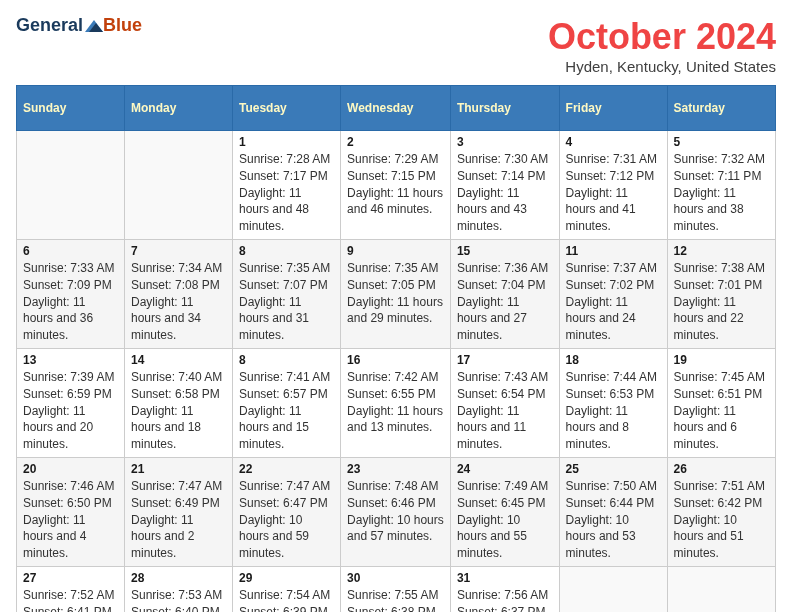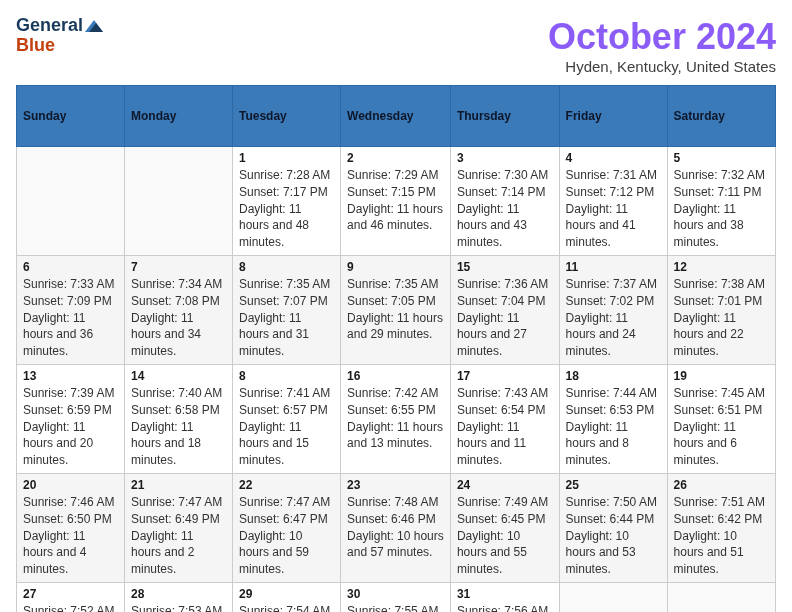--- a/index.html
+++ b/index.html
@@ -11,22 +11,21 @@
       padding: 16px;
     }
     .header {
       display: flex;
       justify-content: space-between;
       align-items: flex-start;
       margin-bottom: 10px;
     }
     .logo {
       display: flex;
-      flex-direction: column;
-      align-items: flex-start;
+      align-items: center;
     }
     .logo-text {
       font-size: 18px;
       font-weight: bold;
       color: #1a3a5c;
       line-height: 1.1;
     }
     .logo-icon {
       width: 18px;
       height: 12px;
@@ -35,35 +34,35 @@
     .logo-row {
       display: flex;
       align-items: center;
     }
     .title-block {
       text-align: right;
     }
     .month-title {
       font-size: 36px;
       font-weight: bold;
-      color: #8b5cf6;
+      color: #ef4444;
     }
     .location {
       font-size: 15px;
       color: #404040;
     }
     table {
       width: 100%;
       border-collapse: collapse;
       font-size: 11px;
     }
     thead tr th {
       background-color: #3a7ab8;
-      color: #0f172a;
-      padding: 23px 6px;
+      color: #fef9c3;
+      padding: 15px 6px;
       text-align: left;
       font-size: 12px;
       font-weight: bold;
       border: 1px solid #2a6aa8;
     }
     tbody tr td {
       border: 1px solid #ccc;
       padding: 4px 6px;
       vertical-align: top;
       width: 113px;

